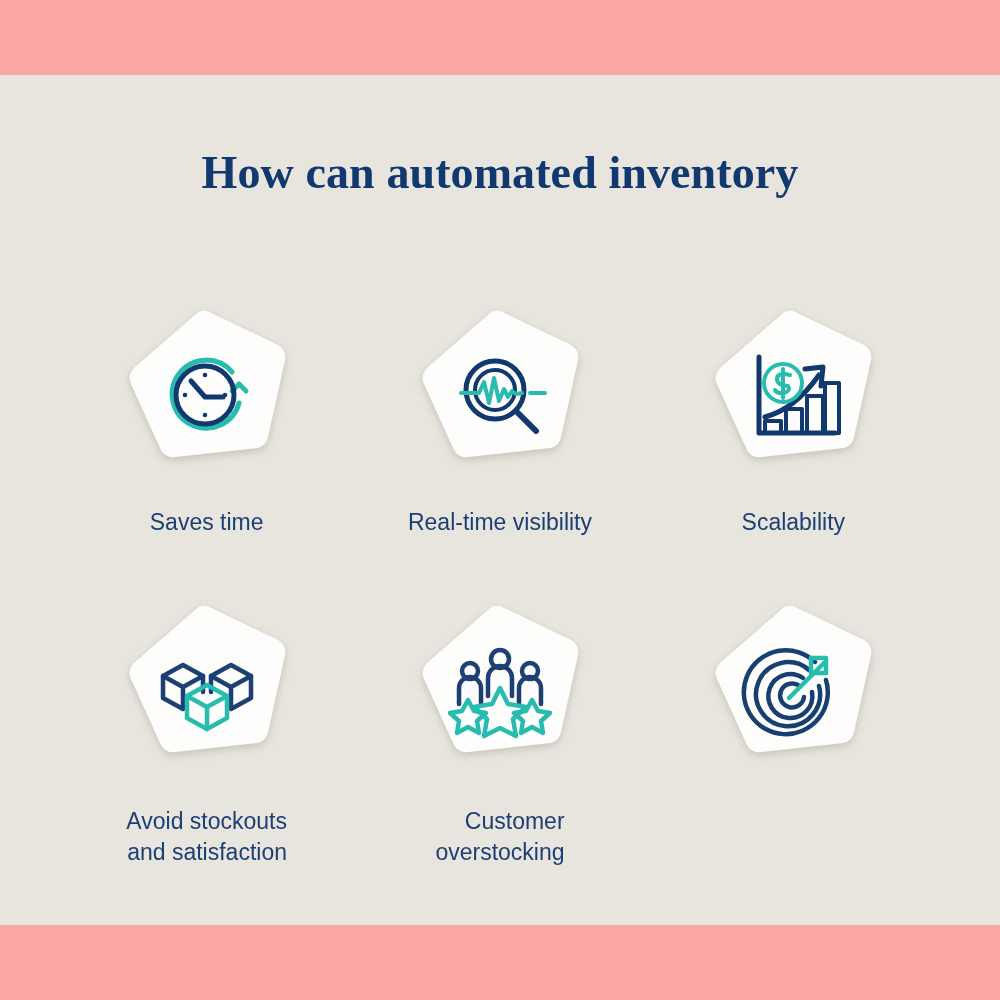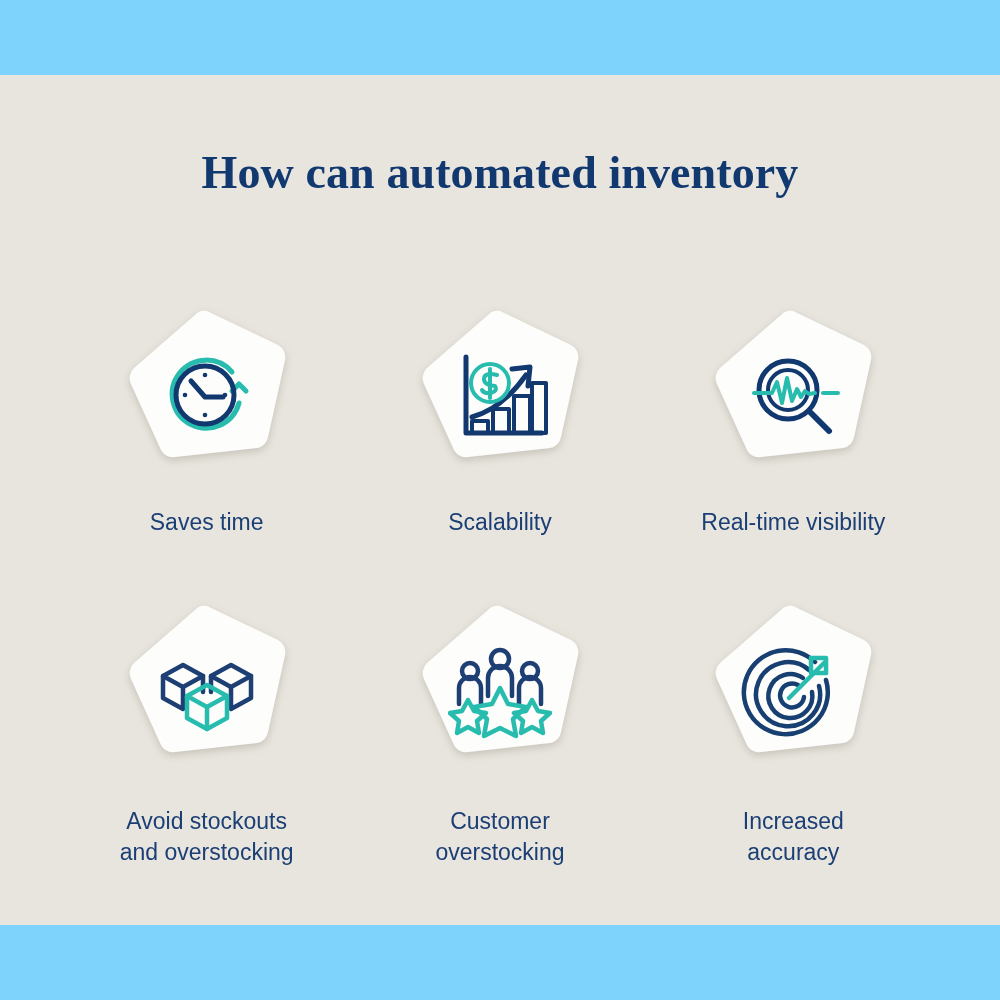--- a/index.html
+++ b/index.html
@@ -11,21 +11,21 @@
     height: 1000px;
     background: #ffffff;
     font-family: "Liberation Sans", sans-serif;
     overflow: hidden;
   }
 
   #infographic {
     position: relative;
     width: 1000px;
     height: 1000px;
-    background: #7dd3fc;
+    background: #fca5a5;
   }
 
   
   .canvas-band {
     position: absolute;
     left: 0;
     top: 75px;
     width: 1000px;
     height: 850px;
     background: #e8e5de;
@@ -88,21 +88,21 @@
     height: 104px;
   }
   .badge .glyph svg {
     width: 104px;
     height: 104px;
     display: block;
   }
 
   .card-label {
     margin-top: 18px;
-    text-align: center;
+    text-align: right;
     font-family: "Liberation Sans", sans-serif;
     font-size: 23px;
     line-height: 31px;
     color: #1b3f74;
     white-space: pre-line;
   }
   .row2 .card-label {
     margin-top: 22px;
   }
 </style>
@@ -156,20 +156,58 @@
           </svg>
         </div>
       </div>
       <div class="card-label">Saves time</div>
     </div>
 
     <div class="card row1">
       <div class="badge">
         <svg class="badge-shape" viewBox="0 0 184 184">
           <defs>
+            <filter id="sh2" x="-25%" y="-25%" width="150%" height="150%">
+              <feDropShadow dx="0" dy="3" stdDeviation="4" flood-color="#9c9689" flood-opacity="0.45"></feDropShadow>
+            </filter>
+          </defs>
+          <path filter="url(#sh2)" fill="#fdfdfc" stroke="none" d="M 92 6
+               L 163 40
+               A 14 14 0 0 1 170 55
+               L 153 132
+               A 14 14 0 0 1 142 143
+               L 60 152
+               A 14 14 0 0 1 46 145
+               L 16 79
+               A 14 14 0 0 1 19 63
+               L 80 10
+               A 14 14 0 0 1 92 6 Z"></path>
+        </svg>
+        <div class="glyph">
+          <svg viewBox="0 0 104 104" fill="none" stroke-linecap="round" stroke-linejoin="round">
+
+            <circle cx="47" cy="45" r="29" stroke="#12396f" stroke-width="5" fill="none"></circle>
+
+            <circle cx="47" cy="45" r="20" stroke="#12396f" stroke-width="4" fill="none"></circle>
+
+            <path d="M68 66 L88 86" stroke="#12396f" stroke-width="6" fill="none"></path>
+
+            <path d="M13 48 L26 48 L31 48 L36 37 L41 58 L46 33 L51 56 L56 44 L60 52 L64 46 L68 49 L74 48" stroke="#27bcae" stroke-width="4" fill="none"></path>
+
+            <path d="M82 48 L97 48" stroke="#27bcae" stroke-width="4" fill="none"></path>
+          </svg>
+        </div>
+      </div>
+      <div class="card-label">Real-time visibility</div>
+    </div>
+
+    <div class="card row1">
+      <div class="badge">
+        <svg class="badge-shape" viewBox="0 0 184 184">
+          <defs>
             <filter id="sh3" x="-25%" y="-25%" width="150%" height="150%">
               <feDropShadow dx="0" dy="3" stdDeviation="4" flood-color="#9c9689" flood-opacity="0.45"></feDropShadow>
             </filter>
           </defs>
           <path filter="url(#sh3)" fill="#fdfdfc" stroke="none" d="M 92 6
                L 163 40
                A 14 14 0 0 1 170 55
                L 153 132
                A 14 14 0 0 1 142 143
                L 60 152
@@ -194,58 +232,20 @@
 
             <circle cx="42" cy="38" r="19" stroke="#27bcae" stroke-width="4" fill="none"></circle>
             <path d="M49 30 Q36 27 36 34 Q36 40 47 41 Q50 46 43 48 Q36 49 34 45" stroke="#27bcae" stroke-width="4" fill="none"></path>
             <path d="M42 24 L42 53" stroke="#27bcae" stroke-width="4" fill="none"></path>
           </svg>
         </div>
       </div>
       <div class="card-label">Scalability</div>
     </div>
 
-    <div class="card row1">
-      <div class="badge">
-        <svg class="badge-shape" viewBox="0 0 184 184">
-          <defs>
-            <filter id="sh2" x="-25%" y="-25%" width="150%" height="150%">
-              <feDropShadow dx="0" dy="3" stdDeviation="4" flood-color="#9c9689" flood-opacity="0.45"></feDropShadow>
-            </filter>
-          </defs>
-          <path filter="url(#sh2)" fill="#fdfdfc" stroke="none" d="M 92 6
-               L 163 40
-               A 14 14 0 0 1 170 55
-               L 153 132
-               A 14 14 0 0 1 142 143
-               L 60 152
-               A 14 14 0 0 1 46 145
-               L 16 79
-               A 14 14 0 0 1 19 63
-               L 80 10
-               A 14 14 0 0 1 92 6 Z"></path>
-        </svg>
-        <div class="glyph">
-          <svg viewBox="0 0 104 104" fill="none" stroke-linecap="round" stroke-linejoin="round">
-
-            <circle cx="47" cy="45" r="29" stroke="#12396f" stroke-width="5" fill="none"></circle>
-
-            <circle cx="47" cy="45" r="20" stroke="#12396f" stroke-width="4" fill="none"></circle>
-
-            <path d="M68 66 L88 86" stroke="#12396f" stroke-width="6" fill="none"></path>
-
-            <path d="M13 48 L26 48 L31 48 L36 37 L41 58 L46 33 L51 56 L56 44 L60 52 L64 46 L68 49 L74 48" stroke="#27bcae" stroke-width="4" fill="none"></path>
-
-            <path d="M82 48 L97 48" stroke="#27bcae" stroke-width="4" fill="none"></path>
-          </svg>
-        </div>
-      </div>
-      <div class="card-label">Real-time visibility</div>
-    </div>
-
     <div class="card row2">
       <div class="badge">
         <svg class="badge-shape" viewBox="0 0 184 184">
           <defs>
             <filter id="sh4" x="-25%" y="-25%" width="150%" height="150%">
               <feDropShadow dx="0" dy="3" stdDeviation="4" flood-color="#9c9689" flood-opacity="0.45"></feDropShadow>
             </filter>
           </defs>
           <path filter="url(#sh4)" fill="#fdfdfc" stroke="none" d="M 92 6
                L 163 40
@@ -276,21 +276,21 @@
 
             <g stroke="#27bcae" stroke-width="4.5" fill="none">
               <path d="M32 56 L52 45 L72 56 L52 67 Z"></path>
               <path d="M32 56 L32 78 L52 89 L52 67"></path>
               <path d="M72 56 L72 78 L52 89"></path>
             </g>
           </svg>
         </div>
       </div>
       <div class="card-label">Avoid stockouts
-and overstocking</div>
+and satisfaction</div>
     </div>
 
     <div class="card row2">
       <div class="badge">
         <svg class="badge-shape" viewBox="0 0 184 184">
           <defs>
             <filter id="sh5" x="-25%" y="-25%" width="150%" height="150%">
               <feDropShadow dx="0" dy="3" stdDeviation="4" flood-color="#9c9689" flood-opacity="0.45"></feDropShadow>
             </filter>
           </defs>
@@ -364,18 +364,16 @@
             <path d="M62 38 A22 22 0 1 0 71 52" stroke="#173f72" stroke-width="4.5" fill="none"></path>
             <path d="M57 45 A12 12 0 1 0 63 57" stroke="#173f72" stroke-width="4.5" fill="none"></path>
 
             <path d="M48 58 L83 23" stroke="#27bcae" stroke-width="4.5" fill="none"></path>
 
             <path d="M70 18 L85 18 L85 33" stroke="#27bcae" stroke-width="4.5" fill="none"></path>
             <path d="M70 18 L70 33 L85 33" stroke="#27bcae" stroke-width="4.5" fill="none"></path>
           </svg>
         </div>
       </div>
-      <div class="card-label">Increased
-accuracy</div>
     </div>
 
   </div>
 </div>
 
 </body></html>

